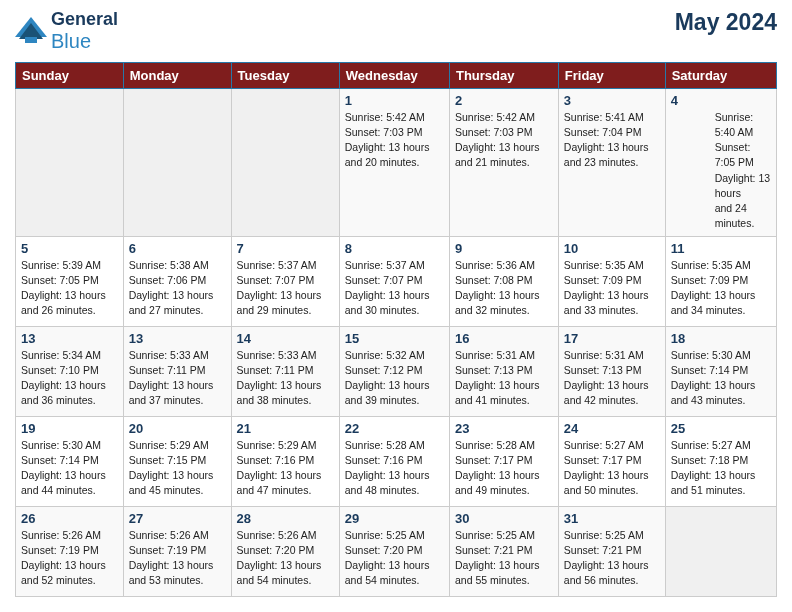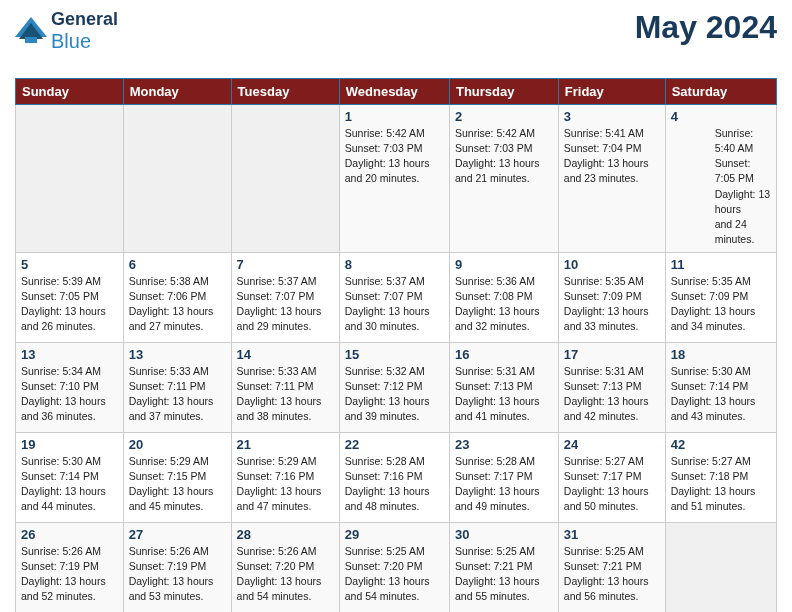--- a/index.html
+++ b/index.html
@@ -13,36 +13,36 @@
     .page {
       width: 792px;
       min-height: 612px;
       background: #fff;
       padding: 10px 15px;
     }
     .header {
       display: flex;
       justify-content: space-between;
       align-items: flex-start;
-      margin-bottom: 26px;
+      margin-bottom: 10px;
     }
     .logo {
       display: flex;
       align-items: center;
     }
     .logo-icon {
       width: 32px;
       height: 28px;
       margin-right: 4px;
     }
     .title-area {
       text-align: right;
     }
     .month-year {
-      font-size: 32px;
+      font-size: 23px;
       font-weight: bold;
       color: #1a3a5c;
       line-height: 1.1;
     }
     .location {
       font-size: 16px;
       color: #333;
     }
     .calendar {
       width: 100%;
@@ -293,21 +293,21 @@
 and 49 minutes.</div>
           </td>
           <td>
             <span class="day-number">24</span>
             <div class="cell-info" style="white-space: pre-line;">Sunrise: 5:27 AM
 Sunset: 7:17 PM
 Daylight: 13 hours
 and 50 minutes.</div>
           </td>
           <td>
-            <span class="day-number">42</span>
+            <span class="day-number">25</span>
             <div class="cell-info" style="white-space: pre-line;">Sunrise: 5:27 AM
 Sunset: 7:18 PM
 Daylight: 13 hours
 and 51 minutes.</div>
           </td>
         </tr>
         <tr>
           <td>
             <span class="day-number">26</span>
             <div class="cell-info" style="white-space: pre-line;">Sunrise: 5:26 AM

